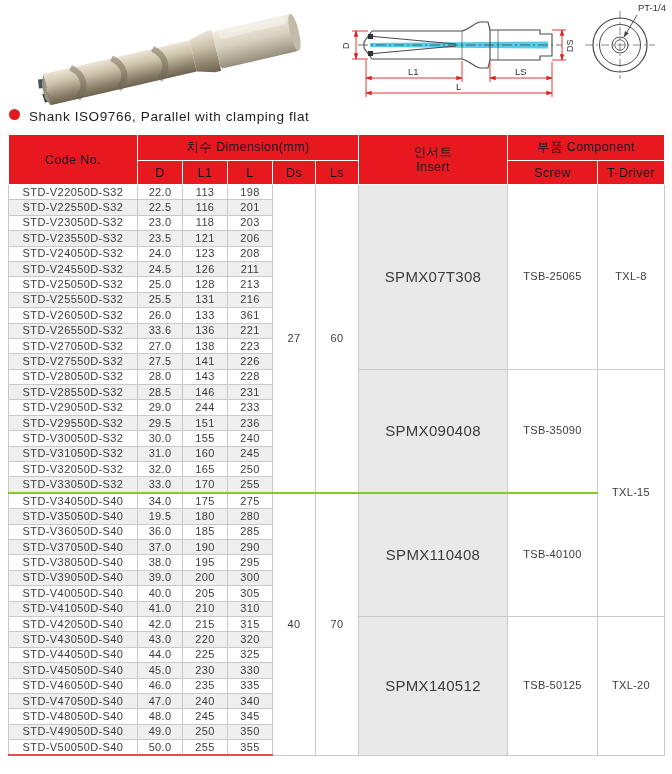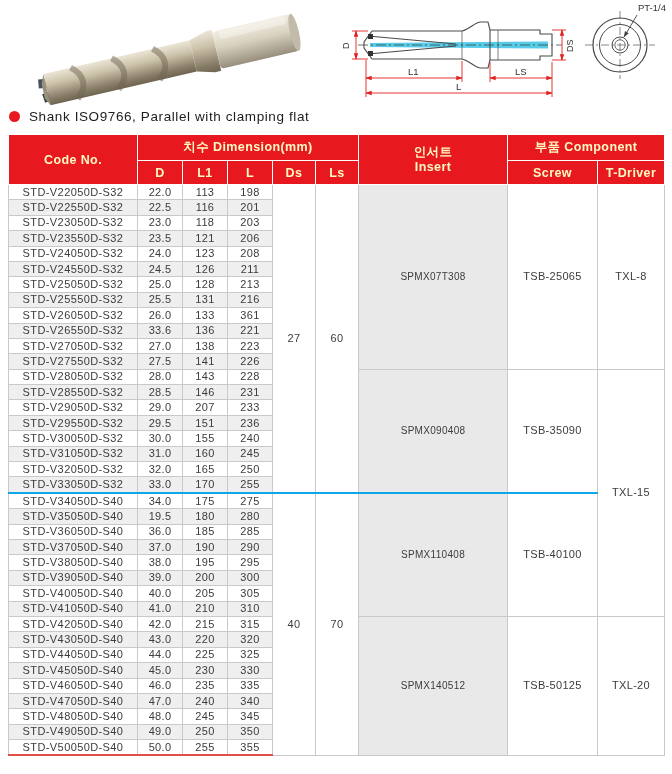--- a/index.html
+++ b/index.html
@@ -4,43 +4,43 @@
 <style>
   html,body{margin:0;padding:0}
   body{
     width:672px;height:774px;position:relative;overflow:hidden;
     background:#ffffff;
     font-family:"Liberation Sans","DejaVu Sans",sans-serif;
     --accent:#e8191e;
   }
   .photo{position:absolute;left:15px;top:4px}
   .drawing{position:absolute;left:338px;top:0}
-  .title-row{position:absolute;left:9px;top:109px;display:flex;align-items:center;gap:9px}
+  .title-row{position:absolute;left:9px;top:109px;display:flex;align-items:flex-start;gap:9px}
   .bullet{width:11px;height:11px;border-radius:50%;background:var(--accent);flex:0 0 auto}
   .title{font-size:13.5px;color:#1d1d1d;letter-spacing:.6px}
   table.spec{
     position:absolute;left:8px;top:134px;width:656px;
     border-collapse:collapse;table-layout:fixed;
   }
   .spec th{
-    background:var(--accent);color:#fef9c3;font-weight:bold;
+    background:var(--accent);color:#0f172a;font-weight:normal;
     font-size:12.5px;border:1px solid #fff;padding:0;letter-spacing:.4px;
   }
   .spec thead tr.gr th{height:25px}
   .spec thead tr.sr th{height:23px}
   .ins-hd{line-height:1.2;font-size:12.5px}
   .spec td{
     border:1px solid #c9c9c9;font-size:11px;color:#3c3c3c;
     text-align:center;vertical-align:middle;padding:0;height:14.4px;
     line-height:1;letter-spacing:.3px;background:#fff;
   }
   .spec tbody tr:nth-child(even) td.rc{background:#efefef}
-  .spec td.ic{background:#e9e9e9;font-size:10px}
+  .spec td.ic{background:#e9e9e9;font-size:15px}
   .spec td.mg{font-size:11px}
-  .spec tr.sec td{border-top:2px solid #0ea5e9}
+  .spec tr.sec td{border-top:2px solid #84cc16}
   .spec tbody tr:last-child td{border-bottom:2px solid #e05048}
   .spec td.code{letter-spacing:.4px}
 </style>
 </head>
 <body style="--accent: #e8191e;">
 
 <svg class="photo" width="305" height="105" viewBox="0 0 305 105">
   <defs>
     <linearGradient id="gb" x1="0" y1="0" x2="0" y2="1">
       <stop offset="0" stop-color="#ece5d6"></stop>
@@ -256,21 +256,21 @@
       </tr>
       <tr>
         <td class="rc code">STD-V28550D-S32</td>
         <td class="rc">28.5</td>
         <td class="rc">146</td>
         <td class="rc">231</td>
       </tr>
       <tr>
         <td class="rc code">STD-V29050D-S32</td>
         <td class="rc">29.0</td>
-        <td class="rc">207</td>
+        <td class="rc">244</td>
         <td class="rc">233</td>
       </tr>
       <tr>
         <td class="rc code">STD-V29550D-S32</td>
         <td class="rc">29.5</td>
         <td class="rc">151</td>
         <td class="rc">236</td>
       </tr>
       <tr>
         <td class="rc code">STD-V30050D-S32</td>

